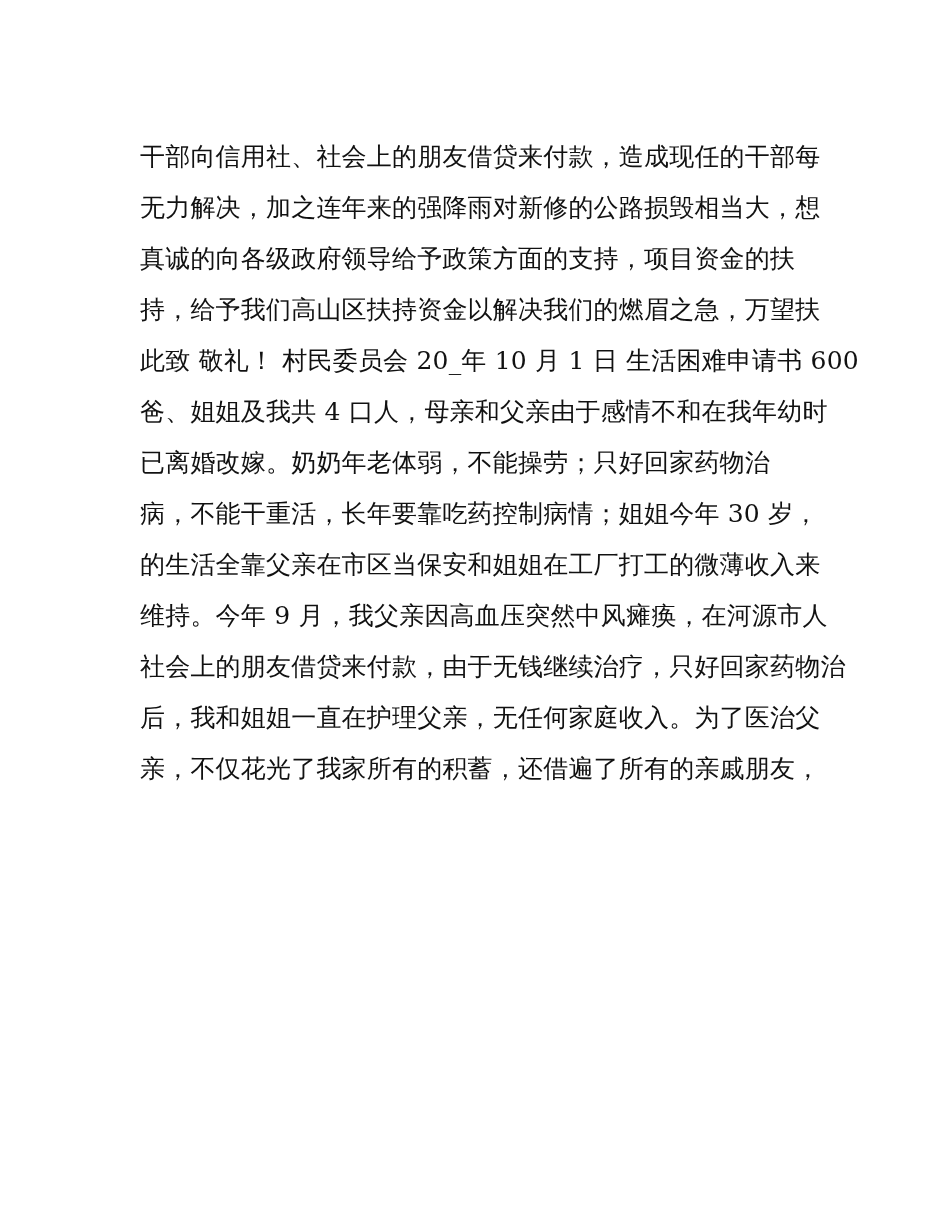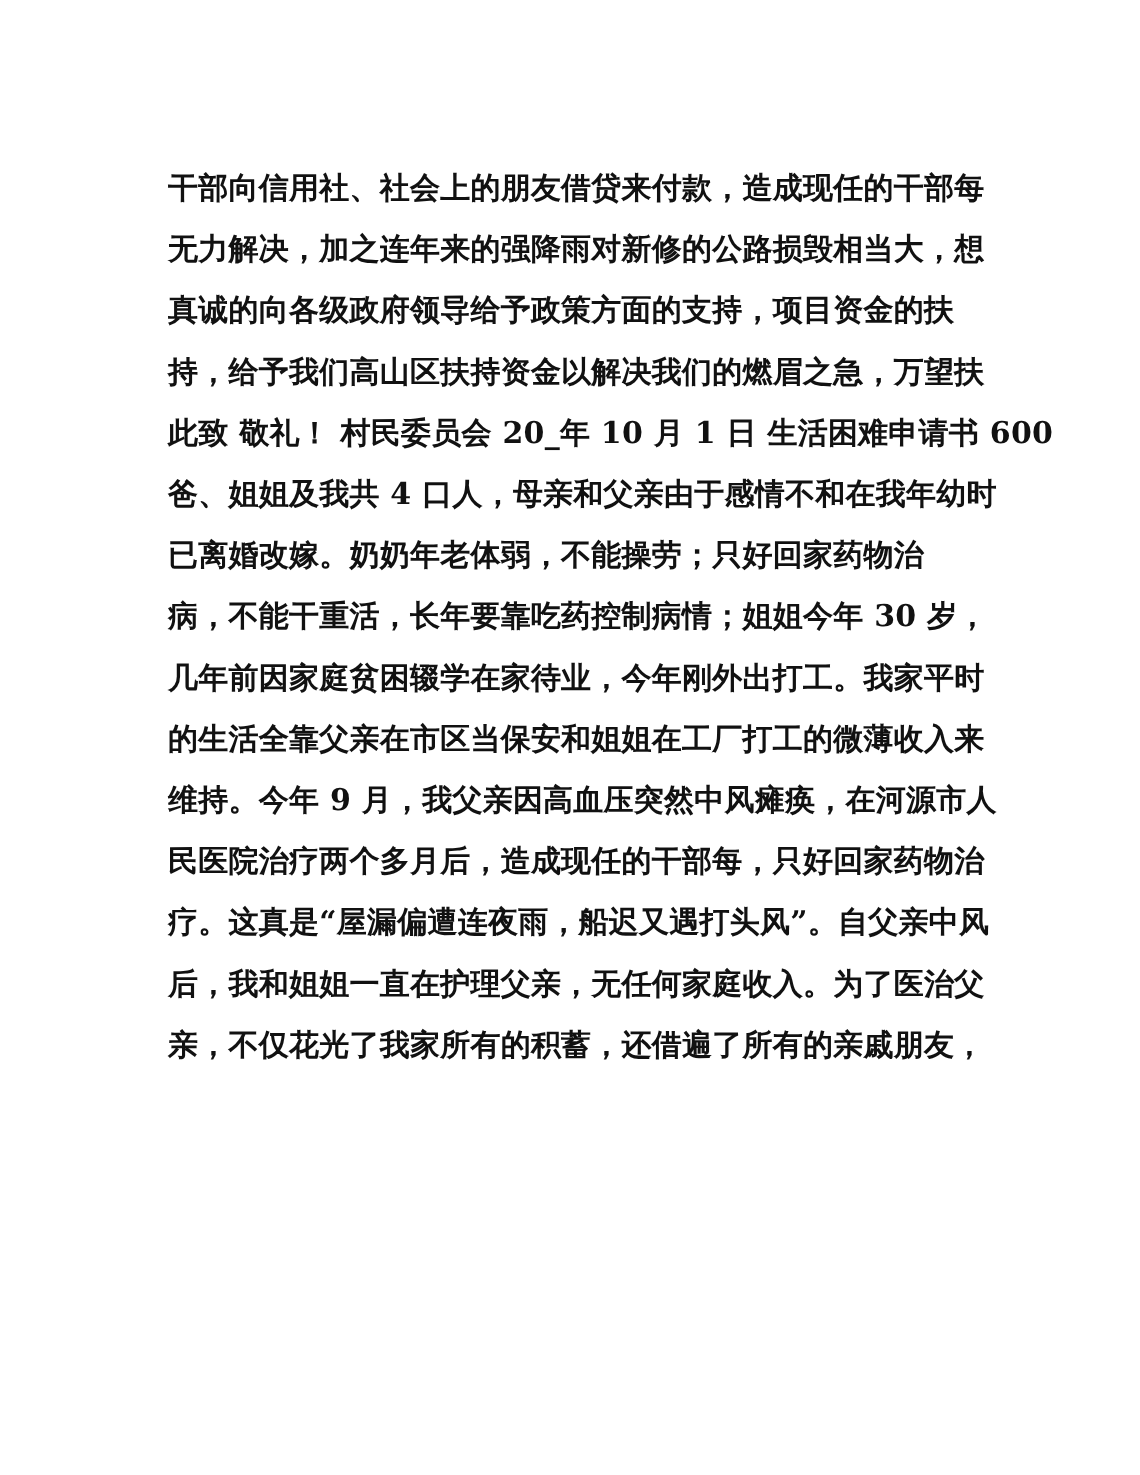--- a/index.html
+++ b/index.html
@@ -13,21 +13,20 @@
       position: relative;
       overflow: hidden;
     }
     .page {
       position: absolute;
       left: 0;
       top: 0;
       width: 950px;
       height: 1229px;
       background: #ffffff;
-      font-weight: bold;
     }
     .text-block {
       position: absolute;
       left: 140px;
       top: 131px;
       width: 680px;
     }
     .line {
       height: 51px;
       line-height: 51px;
@@ -44,21 +43,19 @@
 <div class="page">
   <div class="text-block">
     <div class="line">干部向信用社、社会上的朋友借贷来付款，造成现任的干部每</div>
     <div class="line">无力解决，加之连年来的强降雨对新修的公路损毁相当大，想</div>
     <div class="line">真诚的向各级政府领导给予政策方面的支持，项目资金的扶</div>
     <div class="line">持，给予我们高山区扶持资金以解决我们的燃眉之急，万望扶</div>
     <div class="line">此致 敬礼！ 村民委员会 20_年 10 月 1 日 生活困难申请书 600</div>
     <div class="line">爸、姐姐及我共 4 口人，母亲和父亲由于感情不和在我年幼时</div>
     <div class="line">已离婚改嫁。奶奶年老体弱，不能操劳；只好回家药物治</div>
     <div class="line">病，不能干重活，长年要靠吃药控制病情；姐姐今年 30 岁，</div>
-    <div class="line">几年前因家庭贫困辍学在家待业，今年刚外出打工。我家平时</div>
     <div class="line">的生活全靠父亲在市区当保安和姐姐在工厂打工的微薄收入来</div>
     <div class="line">维持。今年 9 月，我父亲因高血压突然中风瘫痪，在河源市人</div>
-    <div class="line">民医院治疗两个多月后，造成现任的干部每，只好回家药物治</div>
-    <div class="line">疗。这真是“屋漏偏遭连夜雨，船迟又遇打头风”。自父亲中风</div>
+    <div class="line">社会上的朋友借贷来付款，由于无钱继续治疗，只好回家药物治</div>
     <div class="line">后，我和姐姐一直在护理父亲，无任何家庭收入。为了医治父</div>
     <div class="line">亲，不仅花光了我家所有的积蓄，还借遍了所有的亲戚朋友，</div>
   </div>
 </div>
 
 </body></html>

